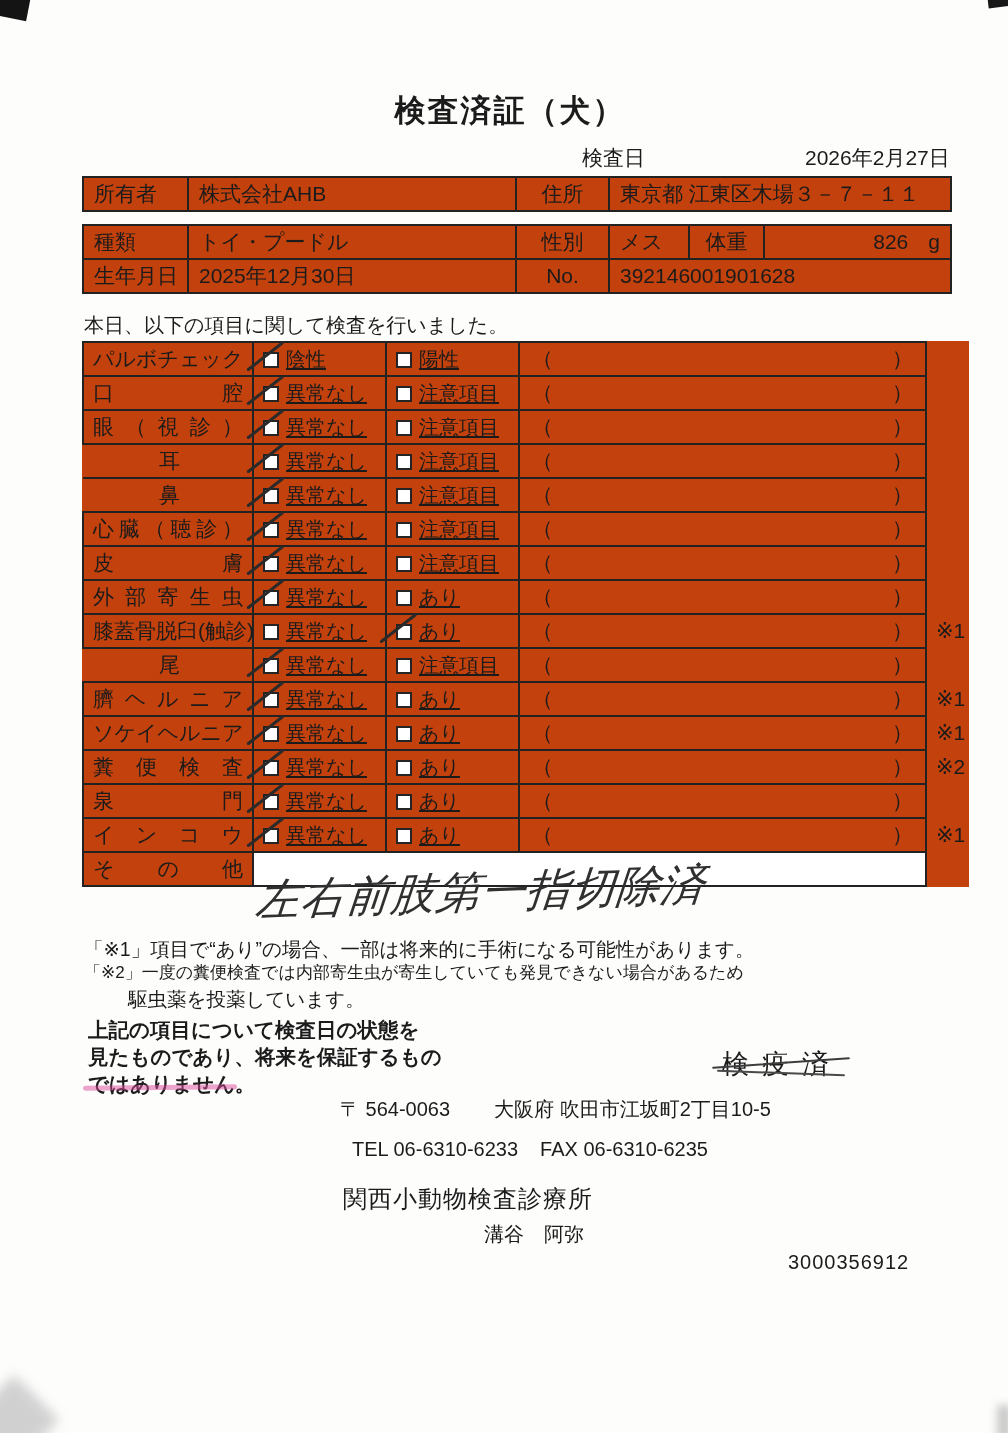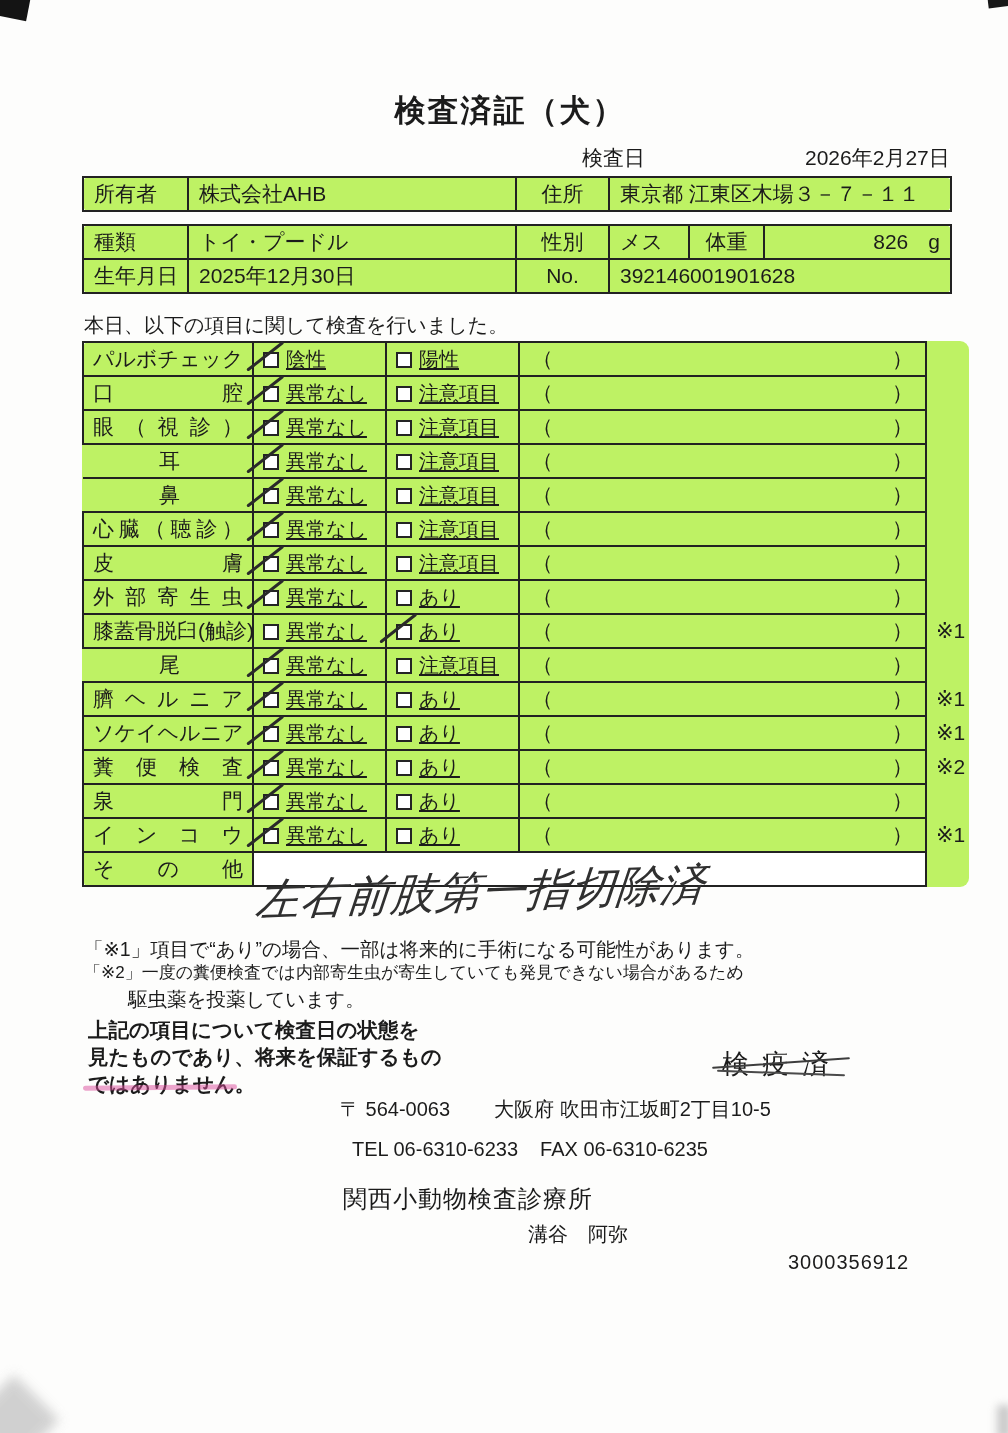--- a/index.html
+++ b/index.html
@@ -9,21 +9,21 @@
     background:#fdfdfc; color:#1b1b1b; overflow:hidden;
     font-family:"Liberation Sans","DejaVu Sans",sans-serif;
   }
   .abs { position:absolute; }
 
   .title { top:90px; left:0; width:100%; text-align:center; font-size:31px; font-weight:bold; letter-spacing:2px;padding-left:12px; }
 
   .date-label { top:144px; left:582px; font-size:21px; }
   .date-value { top:144px; left:805px; font-size:21px; }
 
-  table.t { position:absolute; border-collapse:collapse; table-layout:fixed; background:#bef264;border-radius:9px; }
+  table.t { position:absolute; border-collapse:collapse; table-layout:fixed; background:#c2410c; }
   table.t td { border:2px solid #222; font-size:21px; padding:0 10px; height:34px; vertical-align:middle; white-space:nowrap; overflow:visible; }
   td.cell-center { text-align:center; padding:0 2px; }
   td.weight-val { padding:0 22px 0 4px; text-align:right; }
   td.weight-val .w-unit { display:inline-block; margin-left:20px; }
 
   .owner-t { top:176px; left:82px; width:868px; }
   .pet-t   { top:224px; left:82px; width:868px; }
 
   .intro { top:312px; left:84px; font-size:20px; }
 
@@ -55,21 +55,21 @@
 
   .stamp { top:1046px; left:722px; font-size:27px; letter-spacing:13px; white-space:nowrap; }
   .stamp-line-a { top:1062px; left:712px; width:138px; height:2px; background:#3d3d3d; transform:rotate(-4deg); border-radius:2px; }
   .stamp-line-b { top:1072px; left:717px; width:128px; height:2px; background:#4a4a4a; transform:rotate(2deg); border-radius:2px; }
 
   .addr-line { top:1096px; left:340px; font-size:20px; }
   .addr-line .gap { display:inline-block; width:44px; }
   .tel-line { top:1138px; left:352px; font-size:20px; }
   .tel-line .gap { display:inline-block; width:22px; }
   .clinic-name { top:1183px; left:343px; font-size:24px; letter-spacing:1px; }
-  .person-name { top:1221px; left:528px; font-size:20px; }
+  .person-name { top:1221px; left:484px; font-size:20px; }
   .serial-no { top:1251px; left:788px; font-size:20px; letter-spacing:1px; }
 
   
   .art-tl { top:-9px; left:-7px; width:36px; height:27px; background:#141414; transform:rotate(11deg); }
   .art-tr { top:-4px; left:988px; width:24px; height:11px; background:#181818; transform:rotate(-7deg); }
   .art-bl { top:1388px; left:-18px; width:64px; height:64px; background:#c6c6c6; transform:rotate(45deg); filter:blur(6px); opacity:.8; }
   .art-br { top:1405px; left:997px; width:14px; height:34px; background:#bdbdbd; filter:blur(4px); opacity:.8; }
 </style>
 </head>
 <body>

